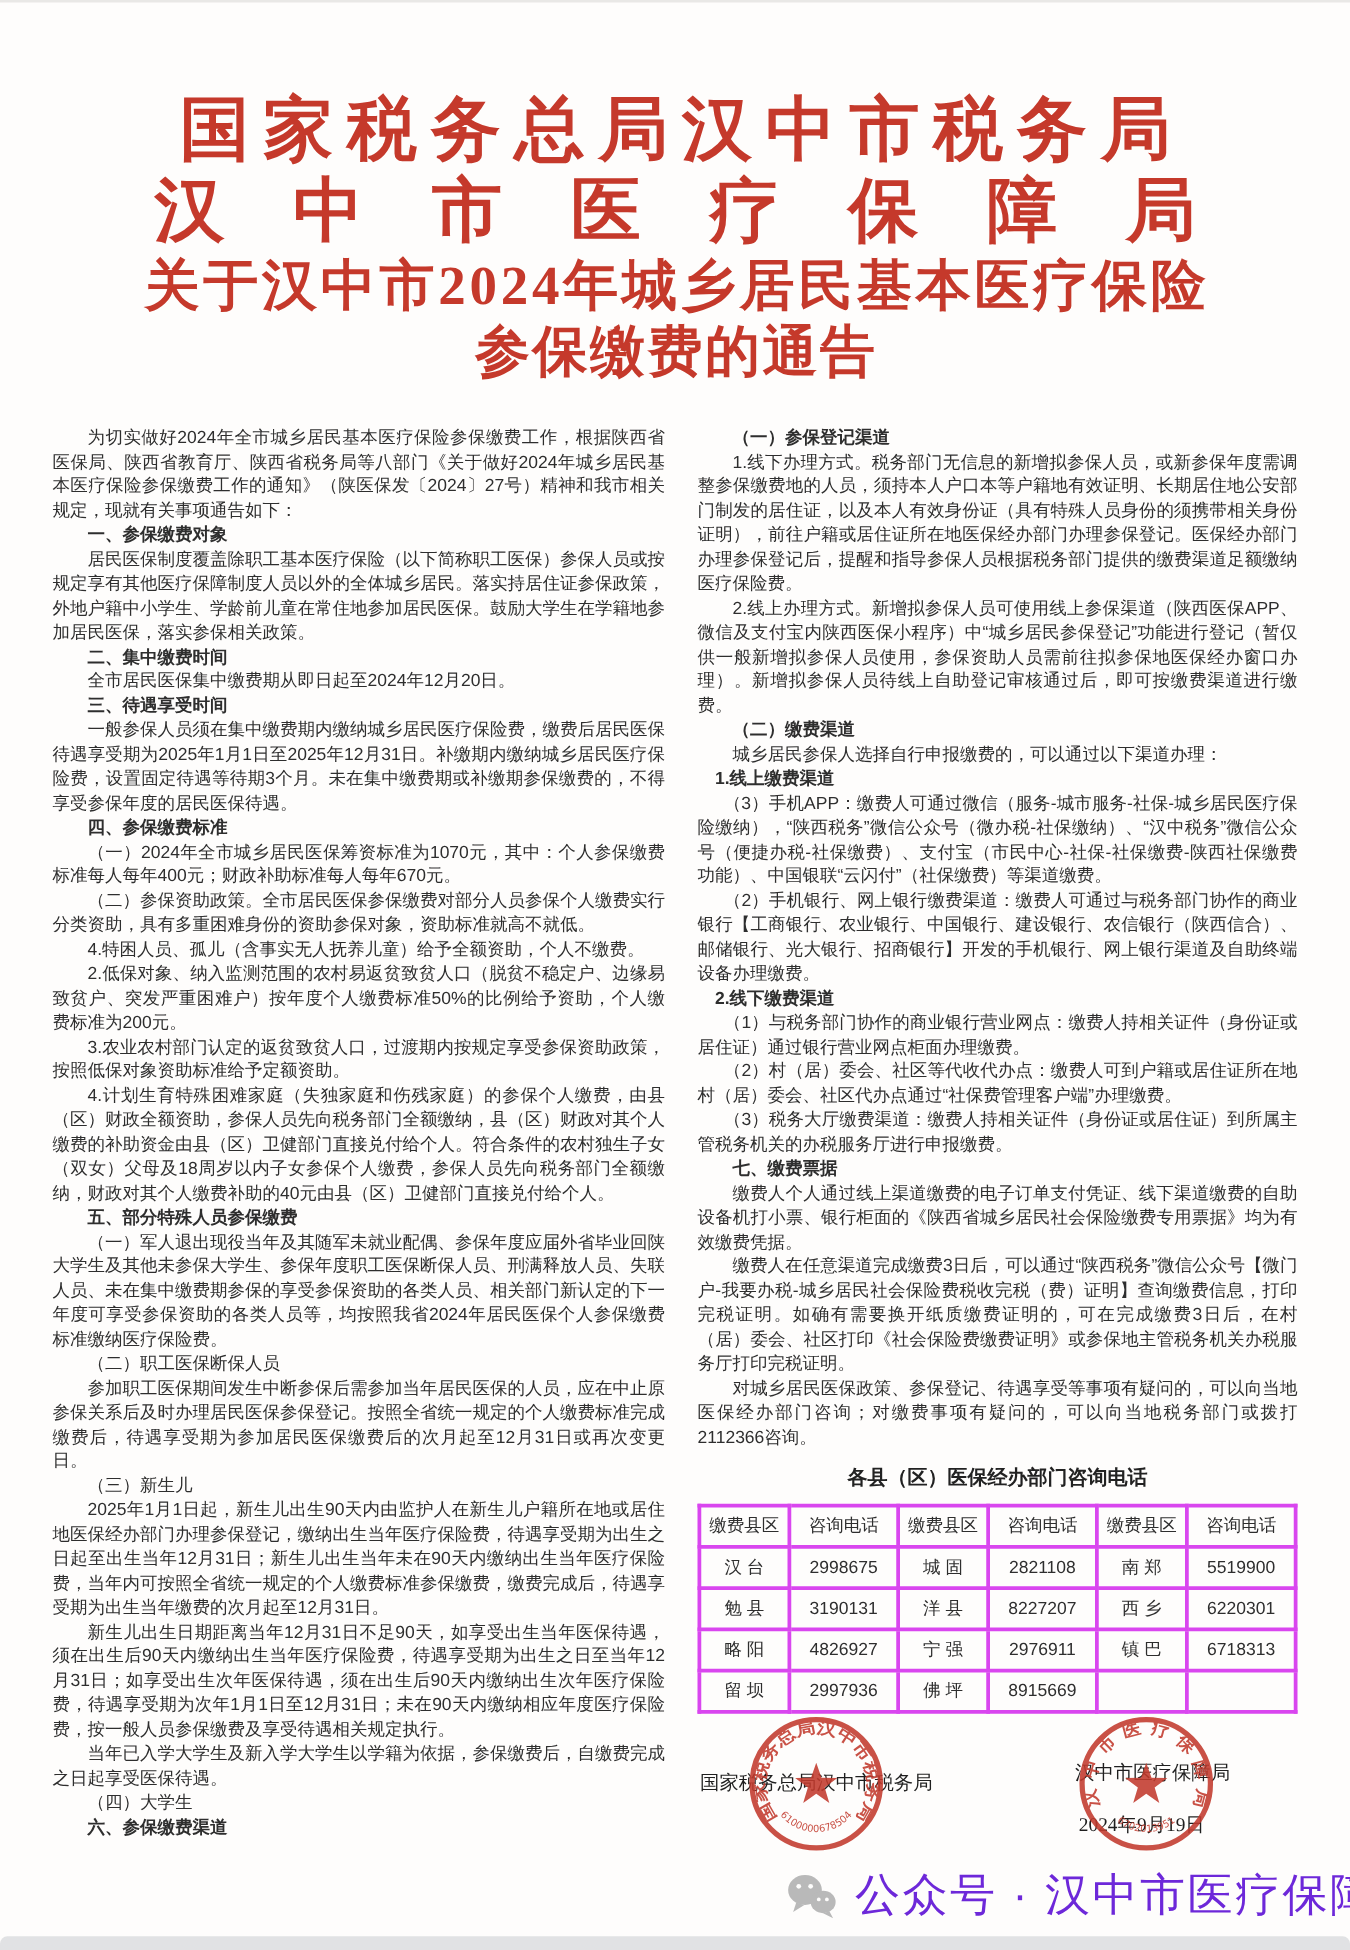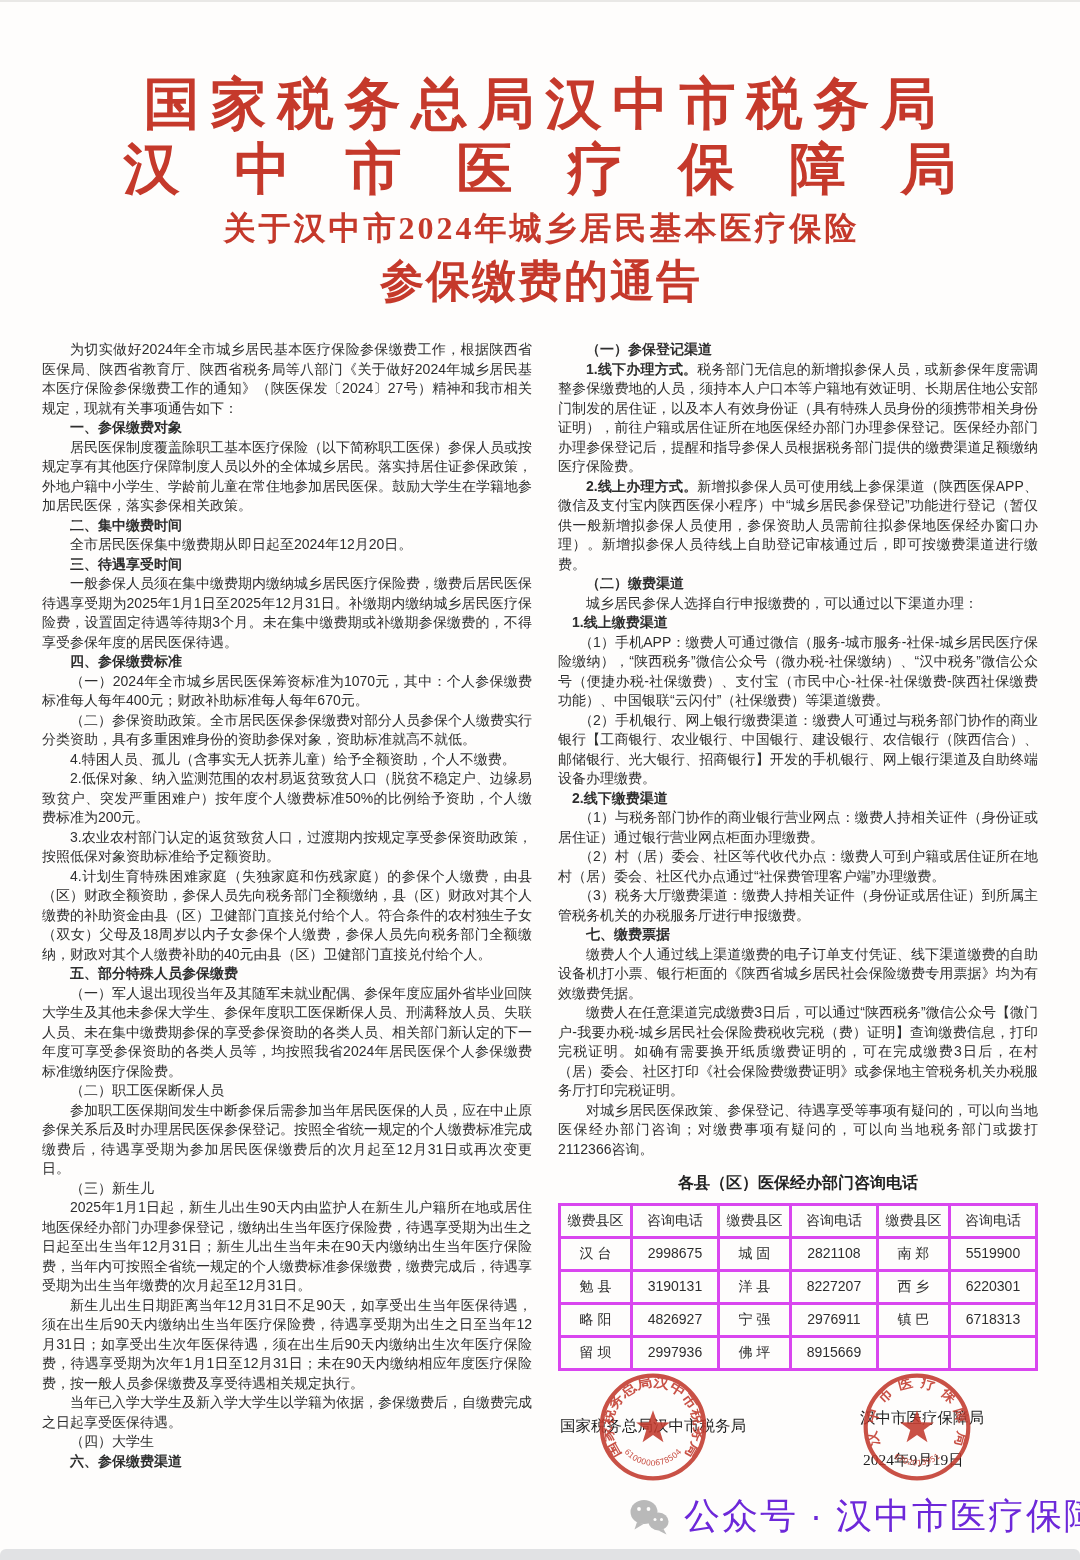--- a/index.html
+++ b/index.html
@@ -7,35 +7,35 @@
         font-family:"Liberation Sans","DejaVu Sans",sans-serif;}
   .page-topline{position:absolute;top:0;left:0;width:100%;height:2px;background:#e9e8e6;}
 
   
   .titleblock{position:absolute;top:72px;left:0;width:100%;text-align:center;
               font-family:"Liberation Serif","DejaVu Serif",serif;font-weight:bold;color:#c5392b;}
   .t-l1{font-size:56px;line-height:65px;}
   .t-l1 span{letter-spacing:11px;margin-right:-11px;}
   .t-l2{font-size:56px;line-height:65px;}
   .t-l2 span{letter-spacing:55px;margin-right:-55px;}
-  .t-l3{font-size:32px;line-height:53px;}
+  .t-l3{font-size:44px;line-height:53px;}
   .t-l3 span{letter-spacing:3px;margin-right:-3px;}
   .t-l4{font-size:44px;line-height:53px;}
   .t-l4 span{letter-spacing:2px;margin-right:-2px;}
 
   
   .cols{position:absolute;top:340px;left:42px;width:996px;display:flex;gap:26px;}
   .col{font-size:14px;line-height:19.5px;color:#2e2e2e;text-align:justify;}
   .col-left{width:490px;}
   .col-right{width:480px;}
   .col p{margin:0;text-indent:2em;}
   .col p.h{font-weight:bold;}
   .col p.h3{font-weight:bold;text-indent:1em;}
   .col p.p1{text-indent:1.5em;}
-  .col b{font-weight:bold;}
+  .col b{font-weight:normal;}
 
   
   .tbl-title{margin:14px 0 10px 0;text-align:center;font-weight:bold;font-size:16px;color:#222;text-indent:0;}
   table.phones{width:100%;border-collapse:collapse;table-layout:fixed;}
   table.phones th,table.phones td{border:3px solid #d946ef;height:30px;font-size:14px;
        font-weight:normal;color:#2e2e2e;text-align:center;padding:0;}
   table.phones th:nth-child(odd),table.phones td:nth-child(odd){width:15%;}
   table.phones th:nth-child(even),table.phones td:nth-child(even){width:18.3%;}
 
   
@@ -93,21 +93,21 @@
         <p class="h">六、参保缴费渠道</p>
       </div>
     <div class="col col-right">
       <div>
           <p class="h">（一）参保登记渠道</p>
           <p class="p"><b>1.线下办理方式。</b>税务部门无信息的新增拟参保人员，或新参保年度需调整参保缴费地的人员，须持本人户口本等户籍地有效证明、长期居住地公安部门制发的居住证，以及本人有效身份证（具有特殊人员身份的须携带相关身份证明），前往户籍或居住证所在地医保经办部门办理参保登记。医保经办部门办理参保登记后，提醒和指导参保人员根据税务部门提供的缴费渠道足额缴纳医疗保险费。</p>
           <p class="p"><b>2.线上办理方式。</b>新增拟参保人员可使用线上参保渠道（陕西医保APP、微信及支付宝内陕西医保小程序）中“城乡居民参保登记”功能进行登记（暂仅供一般新增拟参保人员使用，参保资助人员需前往拟参保地医保经办窗口办理）。新增拟参保人员待线上自助登记审核通过后，即可按缴费渠道进行缴费。</p>
           <p class="h">（二）缴费渠道</p>
           <p class="p">城乡居民参保人选择自行申报缴费的，可以通过以下渠道办理：</p>
           <p class="h3">1.线上缴费渠道</p>
-          <p class="p1">（1）手机APP：缴费人可通过微信（服务-城市服务-社保-城乡居民医疗保险缴纳），“陕西税务”微信公众号（微办税-社保缴纳）、“汉中税务”微信公众号（便捷办税-社保缴费）、支付宝（市民中心-社保-社保缴费-陕西社保缴费功能）、中国银联“云闪付”（社保缴费）等渠道缴费。</p>
+          <p class="p1">（3）手机APP：缴费人可通过微信（服务-城市服务-社保-城乡居民医疗保险缴纳），“陕西税务”微信公众号（微办税-社保缴纳）、“汉中税务”微信公众号（便捷办税-社保缴费）、支付宝（市民中心-社保-社保缴费-陕西社保缴费功能）、中国银联“云闪付”（社保缴费）等渠道缴费。</p>
           <p class="p1">（2）手机银行、网上银行缴费渠道：缴费人可通过与税务部门协作的商业银行【工商银行、农业银行、中国银行、建设银行、农信银行（陕西信合）、邮储银行、光大银行、招商银行】开发的手机银行、网上银行渠道及自助终端设备办理缴费。</p>
           <p class="h3">2.线下缴费渠道</p>
           <p class="p1">（1）与税务部门协作的商业银行营业网点：缴费人持相关证件（身份证或居住证）通过银行营业网点柜面办理缴费。</p>
           <p class="p1">（2）村（居）委会、社区等代收代办点：缴费人可到户籍或居住证所在地村（居）委会、社区代办点通过“社保费管理客户端”办理缴费。</p>
           <p class="p1">（3）税务大厅缴费渠道：缴费人持相关证件（身份证或居住证）到所属主管税务机关的办税服务厅进行申报缴费。</p>
           <p class="h">七、缴费票据</p>
           <p class="p">缴费人个人通过线上渠道缴费的电子订单支付凭证、线下渠道缴费的自助设备机打小票、银行柜面的《陕西省城乡居民社会保险缴费专用票据》均为有效缴费凭据。</p>
           <p class="p">缴费人在任意渠道完成缴费3日后，可以通过“陕西税务”微信公众号【微门户-我要办税-城乡居民社会保险费税收完税（费）证明】查询缴费信息，打印完税证明。如确有需要换开纸质缴费证明的，可在完成缴费3日后，在村（居）委会、社区打印《社会保险费缴费证明》或参保地主管税务机关办税服务厅打印完税证明。</p>
           <p class="p">对城乡居民医保政策、参保登记、待遇享受等事项有疑问的，可以向当地医保经办部门咨询；对缴费事项有疑问的，可以向当地税务部门或拨打2112366咨询。</p>
         </div>

